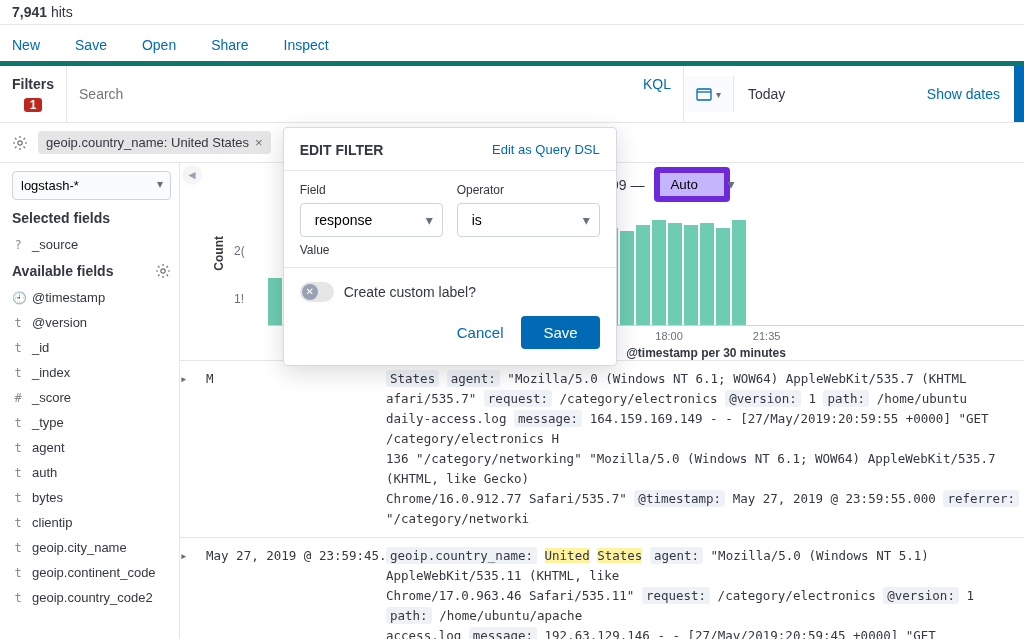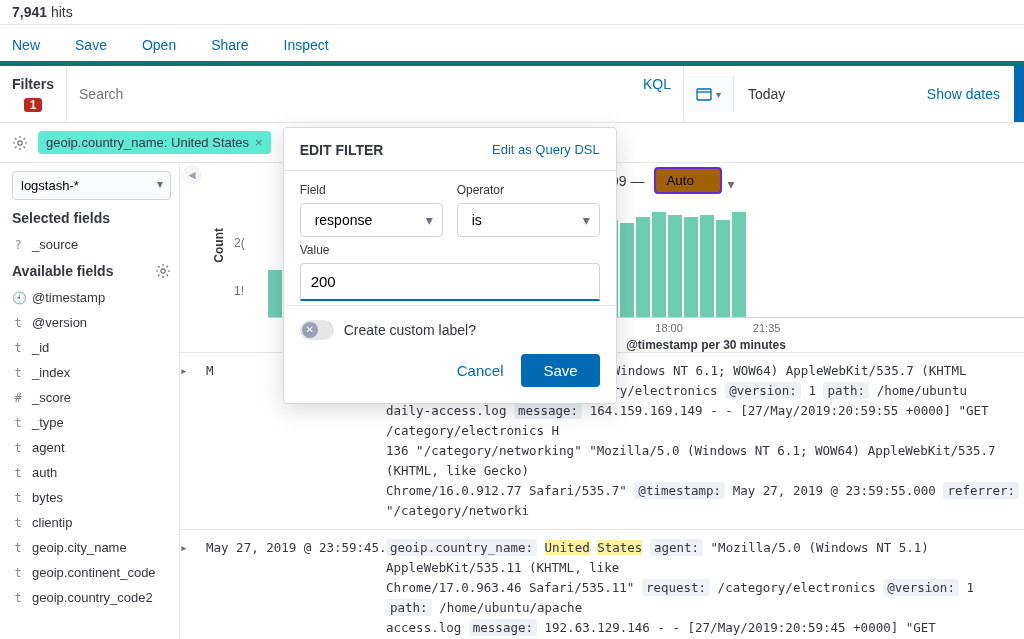--- a/index.html
+++ b/index.html
@@ -13,36 +13,36 @@
 .badge { background: #bd271e; color: #fff; border-radius: 3px; padding: 0 6px; font-size: 12px; font-weight: 700; }
 .search-input { flex: 1; padding: 10px 12px; border: none; outline: none; font-size: 14px; }
 .kql { color: #006bb4; padding: 10px 12px; cursor: pointer; }
 .date-box { border-left: 1px solid #e6e6e6; display: flex; align-items: center; }
 .cal-btn { border: none; border-right: 1px solid #e6e6e6; background: #fafbfd; padding: 10px 12px; color: #006bb4; display: flex; align-items: center; gap: 4px; cursor: pointer; }
 .date-text { padding: 10px 14px 10px 14px; min-width: 280px; display:flex; justify-content: space-between; align-items:center;}
 .show-dates { color: #006bb4; cursor:pointer;}
 .right-blue { background:#006bb4; width:10px; align-self:stretch;}
 .filter-row { display: flex; align-items: center; gap: 10px; padding: 8px 12px; border-bottom: 1px solid #e6e6e6; }
 .gear { width:16px; height:16px; color:#69707d;}
-.pill { background: #5eead4; border-radius: 4px; padding: 4px 8px; font-size: 13px; display: inline-flex; align-items:center; gap:6px;}
+.pill { background: #e5e5e5; border-radius: 4px; padding: 4px 8px; font-size: 13px; display: inline-flex; align-items:center; gap:6px;}
 .pill .x { color:#69707d; cursor:pointer;}
 .add-filter { color:#006bb4; cursor:pointer; font-size:13px;}
 .main { display:flex; height: calc(639px - 150px);}
 .sidebar { width: 180px; padding: 8px 8px 8px 12px; border-right:1px solid #e6e6e6; overflow:hidden; }
 .index-select { width:100%; border:1px solid #cfd3dc; background:#fafbfd; border-radius:4px; padding:6px 26px 6px 8px; font-size:13px; appearance:none; position:relative;}
 .select-wrap { position:relative; margin-bottom:10px;}
 .select-wrap::after { content:"▾"; position:absolute; right:8px; top:6px; color:#69707d; font-size:12px;}
 .sec-title { font-weight:700; margin: 6px 0; font-size:14px;}
 .field-row { display:flex; align-items:center; gap:8px; padding:5px 0; font-size:13px; color:#343741;}
 .ftype { font-family: "SFMono-Regular", Menlo, monospace; color:#8c8c8c; width:12px; text-align:center; font-size:12px;}
 .avail-head { display:flex; justify-content:space-between; align-items:center;}
 .content { flex:1; position:relative; overflow:hidden;}
 .collapse-btn { position:absolute; left:2px; top:2px; width:20px;height:20px; border-radius:50%; background:#f5f5f5; color:#98a2b3; display:flex; align-items:center; justify-content:center; font-size:12px; cursor:pointer;}
 .chart-head { display:flex; align-items:center; gap:10px; padding: 4px 24px 4px 230px; font-size:14px; color:#343741;}
-.auto-sel { border:2px solid #6d28d9; border-radius:4px; padding:4px 26px 4px 10px; background:#a16207; appearance:none;}
+.auto-sel { border:6px solid #6d28d9; border-radius:4px; padding:4px 26px 4px 10px; background:#c4b5fd; appearance:none;}
 .chart-wrap { margin-left:32px; display:flex; gap:4px; align-items:flex-start;}
 .yaxis { width:30px; font-size:12px; color:#69707d; padding-top:38px;}
 .ylabel { writing-mode: vertical-rl; transform: rotate(180deg); font-weight:700; font-size:12px; color:#343741; margin-right:4px; float:left; position:relative; top:30px;}
 .bars-area { flex:1; }
 .bars { display:flex; align-items:flex-end; height:120px; gap:2px; padding-top:4px; border-bottom:1px solid #cfd3dc;}
 .bar { width:14px; background:#6dccb1;}
 .xticks { display:flex; font-size:11px; color:#69707d; gap:70px; padding:4px 0 0 110px;}
 .xtitle { text-align:center; font-weight:700; font-size:12px; margin-top:4px; margin-left:120px;}
 .docs { font-family: "SFMono-Regular", Menlo, Consolas, monospace; font-size:12.5px; line-height:1.6; padding-left:0;}
 .doc { display:flex; gap:12px; padding:8px 0; border-top:1px solid #e6e6e6;}
@@ -132,21 +132,20 @@
           <div class="form-col">
             <label class="lbl">Field</label>
             <div class="sel-wrap"><select class="sel"><option>response</option></select></div>
           </div>
           <div class="form-col">
             <label class="lbl">Operator</label>
             <div class="sel-wrap"><select class="sel"><option>is</option></select></div>
           </div>
         </div>
         <label class="lbl">Value</label>
-        <input class="val-input" value="200" style="">
       </div>
       <div class="toggle-row">
         <div class="toggle">
             <div class="knob">✕</div>
           </div>
         <span>Create custom label?</span>
       </div>
       <div class="pop-foot">
         <button class="btn-cancel">Cancel</button>
         <button class="btn-save">Save</button>

